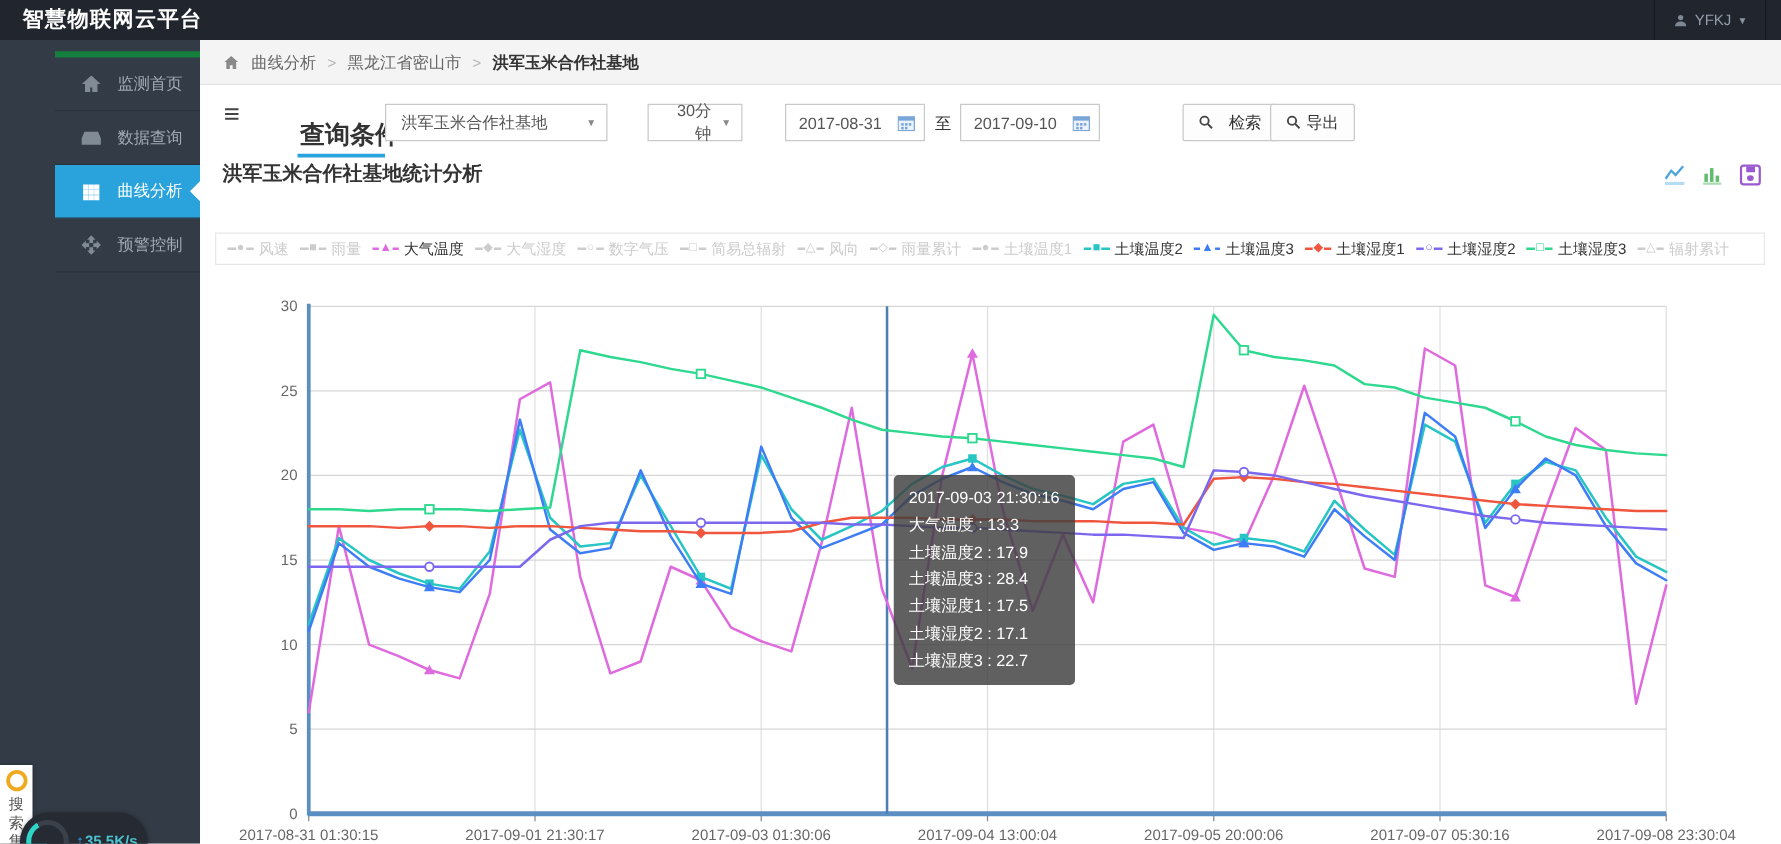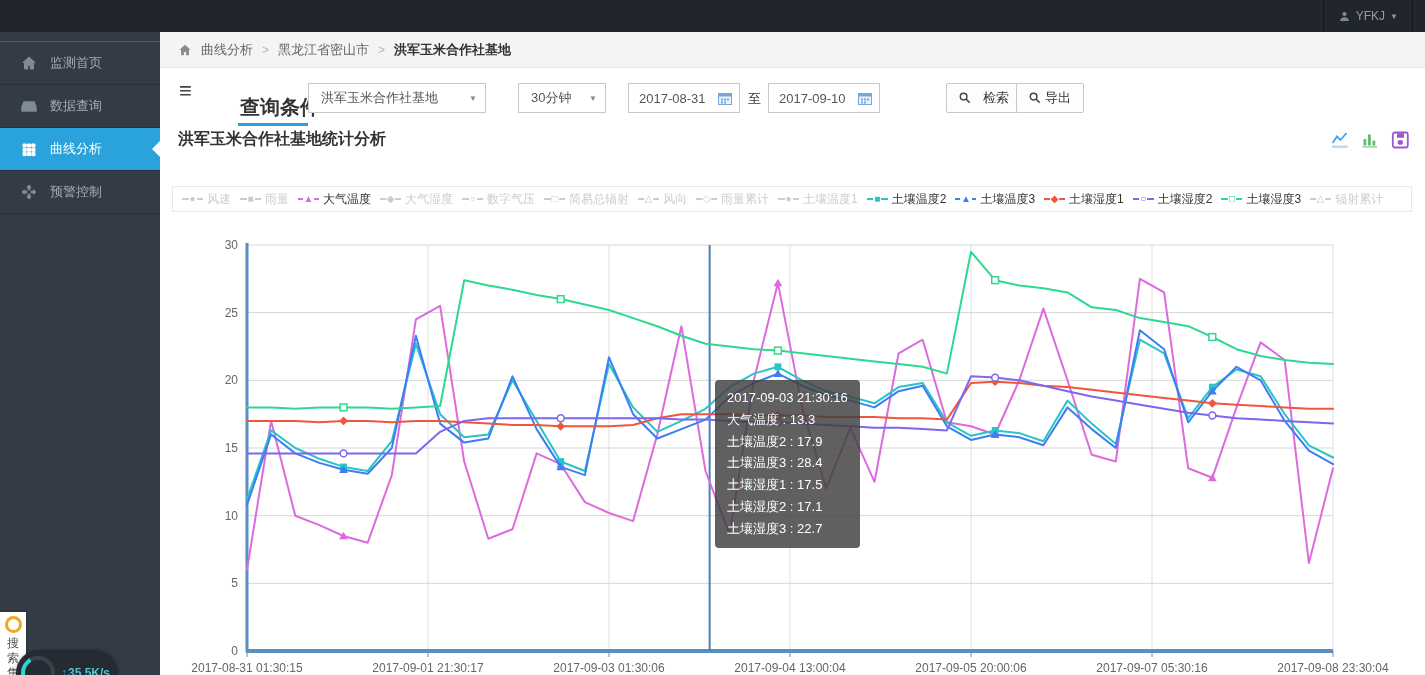--- a/index.html
+++ b/index.html
@@ -15,39 +15,39 @@
   
   .sidebar{position:absolute;left:0;top:32px;width:160px;height:643px;background:#333b46;}
   .side-item{position:relative;height:42px;display:flex;align-items:center;gap:13px;padding-left:21px;
              border-bottom:1px solid #2b323c;color:#a2abb5;font-size:13px;cursor:pointer;}
   .side-item .s-ico{width:16px;height:16px;color:#808b96;display:inline-flex;}
   .side-item .s-ico svg{width:16px;height:16px;fill:currentColor;stroke:currentColor;}
   .side-item.active{background:#2aa3dc;color:#fff;}
   .side-item.active .s-ico{color:#fff;}
   .side-item.active::after{content:"";position:absolute;right:0;top:50%;margin-top:-8px;
       border-top:8px solid transparent;border-bottom:8px solid transparent;border-right:8px solid #fff;}
-  .side-menu{margin-top:9px;border-top:1px solid #15803d;}
+  .side-menu{margin-top:9px;border-top:5px solid #15803d;margin-left:44px;}
   
   .crumb{position:absolute;left:160px;top:32px;width:1265px;height:36px;background:#f4f4f4;
          border-bottom:1px solid #e4e4e4;display:flex;align-items:center;gap:9px;padding-left:18px;box-sizing:border-box;font-size:13px;color:#666;}
   .crumb .c-home{width:14px;height:14px;fill:#8a8a8a;cursor:pointer;}
   .crumb .sep{color:#b5b5b5;font-size:12px;}
   .crumb .cur{font-weight:bold;color:#333;}
   .crumb a{color:#666;text-decoration:none;cursor:pointer;}
   
   .toolbar{position:absolute;left:160px;top:68px;width:1265px;height:64px;background:#fff;}
   .burger{position:absolute;left:19px;top:10px;font-size:22px;color:#444;cursor:pointer;}
   .qtab{position:absolute;left:80px;top:26px;font-size:20px;font-weight:bold;color:#333;cursor:pointer;}
   .qtab::after{content:"";position:absolute;left:-2px;top:29px;width:70px;height:3px;background:#2aa3dc;}
   .sel,.date,.tbtn{position:absolute;top:15px;height:30px;box-sizing:border-box;border:1px solid #c9c9c9;
        background:#fff;font-size:13px;color:#555;display:flex;align-items:center;cursor:pointer;}
   .sel{justify-content:space-between;padding:0 8px 0 12px;}
   .sel .caret{font-size:8px;color:#888;margin-left:8px;}
   .sel1{left:148px;width:178px;}
-  .sel2{left:358px;width:88px;text-align:right;}
+  .sel2{left:358px;width:76px;text-align:right;}
   .date{left:468px;width:112px;justify-content:space-between;padding:0 7px 0 10px;}
   .date2{left:608px;}
   .tolbl{position:absolute;left:588px;top:22px;font-size:13px;color:#333;}
   .tbtn{padding:0 12px;gap:4px;color:#333;background:#fdfdfd;border-radius:2px;font-size:13px;}
   .btn1{left:786px;gap:12px;}
   .btn2{left:856px;}
   .tbtn svg{width:12px;height:12px;}
   
   .chart-head{position:absolute;left:178px;top:129px;width:1232px;height:30px;}
   .chart-head h2{margin:0;font-size:16px;color:#333;}
@@ -78,20 +78,21 @@
   .gauge::after{content:"";position:absolute;left:4px;top:4px;width:26px;height:26px;border-radius:50%;background:#262b33;}
   .speed-txt{font-size:12px;font-weight:bold;color:#4cc3cf;}
   .speed-txt .arr{color:#2f9fe8;margin-right:1px;}
 </style>
 </head>
 <body>
 
 <div class="page">
 
   <div class="hdr">
+    <div class="logo">智慧物联网云平台</div>
     <div class="user">
       <svg viewBox="0 0 16 16">
           <circle cx="8" cy="5" r="2.6"></circle>
           <path d="M2.5 13.5c0-3 2.5-4.6 5.5-4.6s5.5 1.6 5.5 4.6z"></path>
         </svg>
       <span>YFKJ</span>
       <span class="caret">▼</span>
     </div>
   </div>
 

